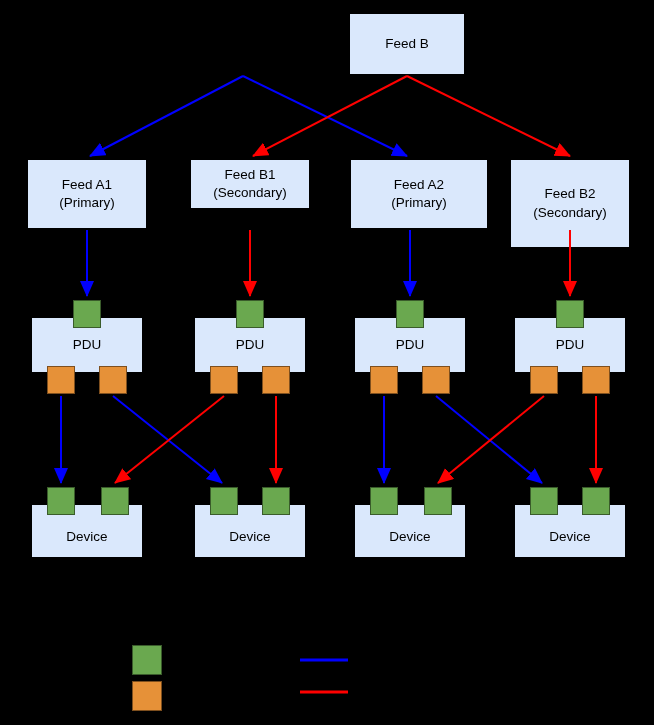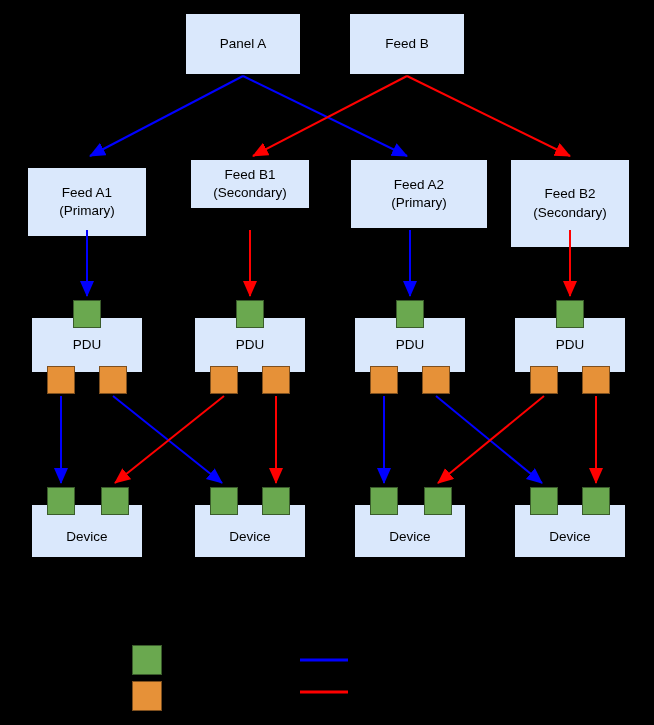--- a/index.html
+++ b/index.html
@@ -60,28 +60,25 @@
     <line class="red" x1="276" y1="396" x2="276" y2="483" marker-end="url(#ar)"></line>
     <line class="blue" x1="384" y1="396" x2="384" y2="483" marker-end="url(#ab)"></line>
     <line class="blue" x1="436" y1="396" x2="542" y2="483" marker-end="url(#ab)"></line>
     <line class="red" x1="544" y1="396" x2="438" y2="483" marker-end="url(#ar)"></line>
     <line class="red" x1="596" y1="396" x2="596" y2="483" marker-end="url(#ar)"></line>
 
     <line class="blue legend" x1="300" y1="660" x2="348" y2="660"></line>
     <line class="red legend" x1="300" y1="692" x2="348" y2="692"></line>
   </svg>
 
-  <div class="node" style="left:186px; top:14px; width:114px; height:60px;">
-    <span>Panel A</span>
-  </div>
   <div class="node" style="left:350px; top:14px; width:114px; height:60px;">
     <span>Feed B</span>
   </div>
 
-  <div class="node" style="left:28px; top:168px; width:118px; height:68px;">
+  <div class="node" style="left:28px; top:160px; width:118px; height:68px;">
     <span>Feed A1</span>
     <span>(Primary)</span>
   </div>
   <div class="node" style="left:191px; top:160px; width:118px; height:48px;align-items:center;">
     <span>Feed B1</span>
     <span>(Secondary)</span>
   </div>
   <div class="node" style="left:351px; top:160px; width:136px; height:68px;">
     <span>Feed A2</span>
     <span>(Primary)</span>

